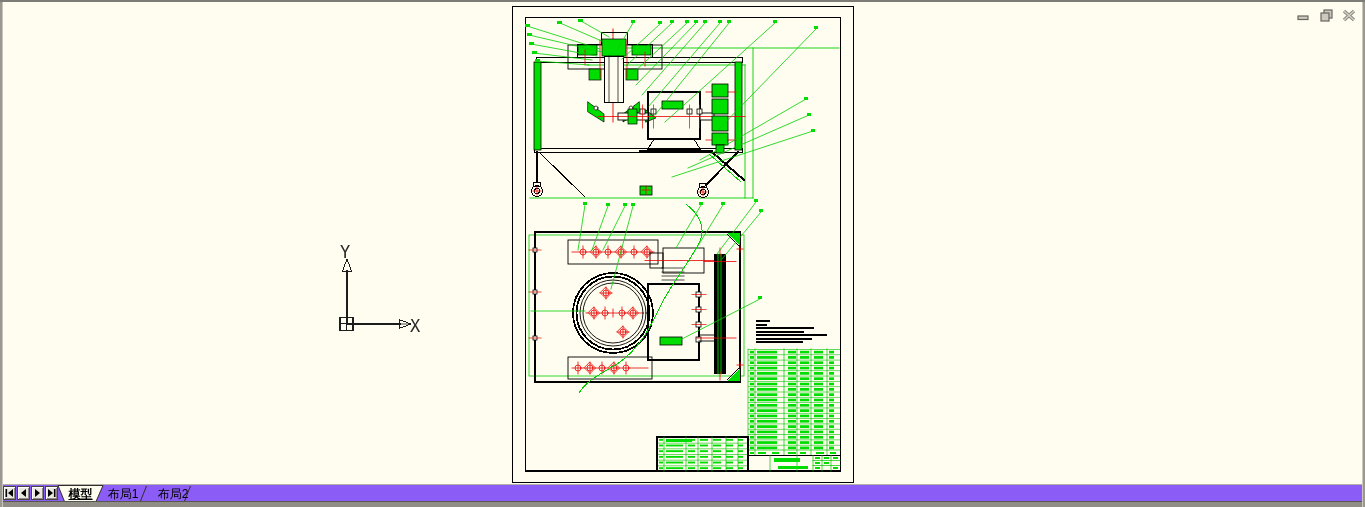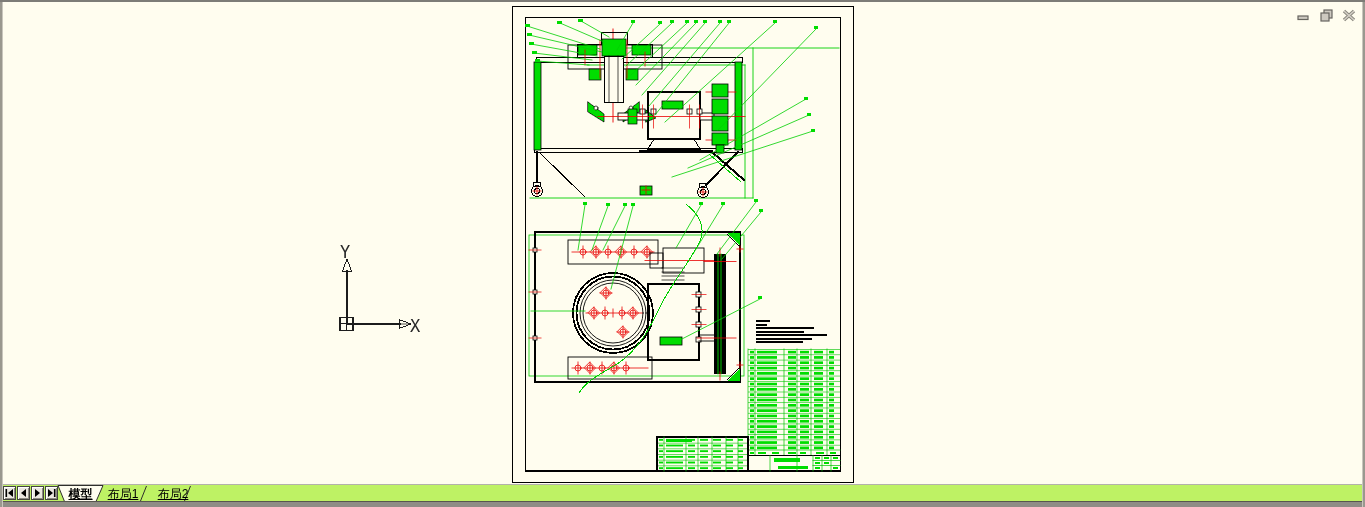--- a/index.html
+++ b/index.html
@@ -14,33 +14,33 @@
   .edge-r{position:absolute;right:0;top:0;bottom:0;width:2px;background:#9a988f;border-left:1px solid #c9c6bd;}
   .canvas-svg{position:absolute;left:0;top:0;width:1365px;height:507px;}
 
   
   .win-controls{position:absolute;top:6px;right:8px;display:flex;gap:8px;align-items:flex-start;}
   .win-btn{width:15px;height:15px;background:transparent;border:none;padding:0;cursor:default;}
 
   
   .tabbar{
     position:absolute;left:0;right:0;bottom:5px;height:17px;
-    background:#bef264;border-top:1px solid #b3b1aa;
+    background:#8b5cf6;border-top:1px solid #b3b1aa;
   }
   .tab-svg{position:absolute;left:0;top:0;width:260px;height:17px;}
   .navbtns{position:absolute;left:3px;top:1px;display:flex;gap:1px;}
   .navbtn{
     width:13px;height:14px;padding:0;background:#ebe8e1;
     border:1px solid #45443f;
     box-shadow:inset 1px 1px 0 #ffffff, inset -1px -1px 0 #8d8b83;
     display:flex;align-items:center;justify-content:center;
   }
   .tab-label{
     position:absolute;top:2px;height:14px;line-height:14px;
-    font-size:12px;color:#000;text-align:center;cursor:default;text-decoration:underline;
+    font-size:12px;color:#000;text-align:center;cursor:default;
   }
   .tab-label.active{font-weight:bold;text-decoration:underline;}
   .bottombar{position:absolute;left:0;right:0;bottom:0;height:5px;background:#8f8d86;border-top:1px solid #57564f;}
 </style>
 </head>
 <body>
 
 <div class="screen">
 
   <svg class="canvas-svg" viewBox="0 0 1365 507" stroke-linecap="square" shape-rendering="crispEdges">

